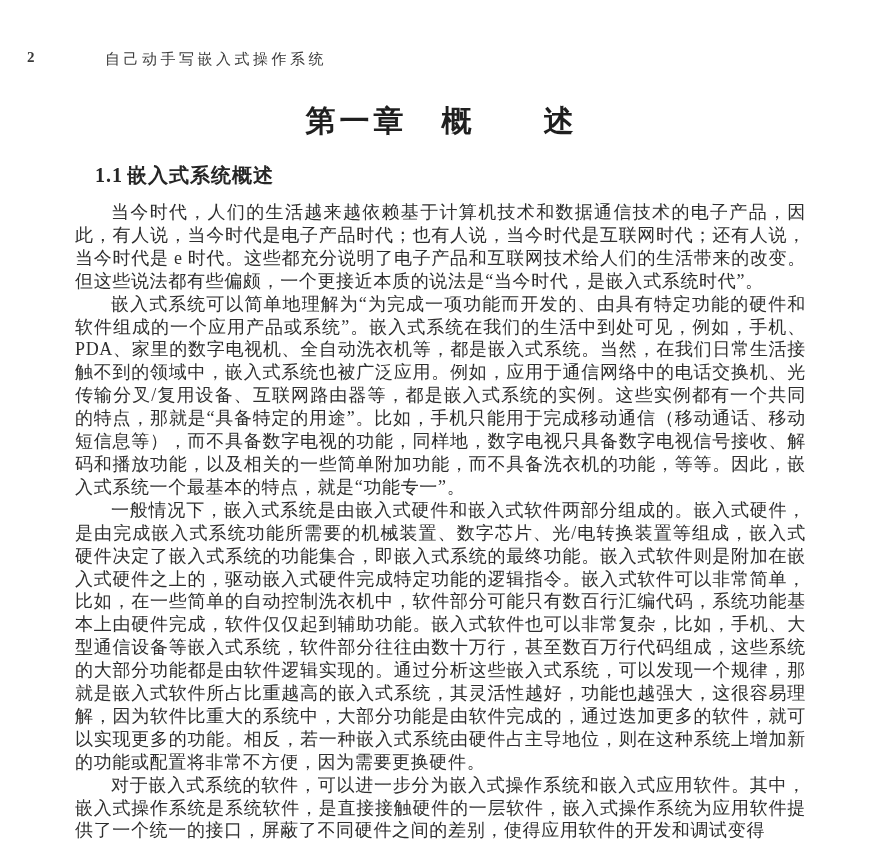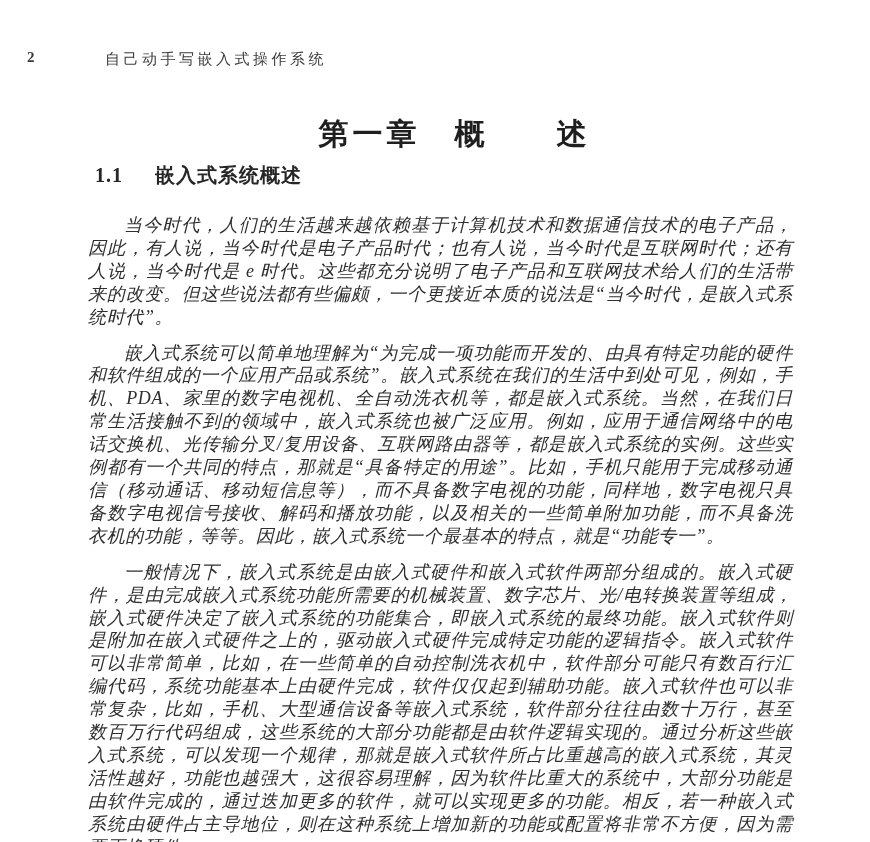--- a/index.html
+++ b/index.html
@@ -35,63 +35,62 @@
     letter-spacing: 3.5px;
     color: #3a3a3a;
     white-space: nowrap;
     text-align: center;
   }
   .chapter-title {
     position: absolute;
     left: 75px;
     width: 731px;
     top: 100px;
-    margin: 14px;
+    margin: 1px;
     text-align: center;
     font-size: 30px;
     font-weight: bold;
     letter-spacing: 4px;
     color: #1f1f1f;
     white-space: pre;
   }
   .section-heading {
     position: absolute;
     left: 95px;
     top: 162px;
     margin: 0;
     font-size: 20px;
     font-weight: bold;
     color: #262626;
     white-space: nowrap;
   }
   .section-number {
     display: inline-block;
-    margin-right: 32px;
+    margin-right: 4px;
     letter-spacing: 1px;
   }
   .section-title {
     letter-spacing: 1px;
     text-align: center;
   }
   .body-text {
     position: absolute;
     left: 75px;
     top: 201px;
     width: 731px;
     font-size: 18px;
     line-height: 22.9px;
     letter-spacing: 0.65px;
     text-align: justify;
     text-justify: inter-character;
     color: #2e2e2e;
   }
   .body-text p {
-    margin: 13px;
+    margin: 0;
     text-indent: 2em;
-    font-style: italic;
   }
 </style>
 </head>
 <body>
 
 <div class="page">
 
   <span class="page-number">2</span>
 
   <span class="running-title">自己动手写嵌入式操作系统</span>
@@ -99,15 +98,16 @@
   <h1 class="chapter-title">第一章　概　　述</h1>
 
   <h2 class="section-heading">
     <span class="section-number">1.1</span><span class="section-title">嵌入式系统概述</span>
   </h2>
 
   <div class="body-text">
     <p>当今时代，人们的生活越来越依赖基于计算机技术和数据通信技术的电子产品，因此，有人说，当今时代是电子产品时代；也有人说，当今时代是互联网时代；还有人说，当今时代是 e 时代。这些都充分说明了电子产品和互联网技术给人们的生活带来的改变。但这些说法都有些偏颇，一个更接近本质的说法是“当今时代，是嵌入式系统时代”。</p>
     <p>嵌入式系统可以简单地理解为“为完成一项功能而开发的、由具有特定功能的硬件和软件组成的一个应用产品或系统”。嵌入式系统在我们的生活中到处可见，例如，手机、PDA、家里的数字电视机、全自动洗衣机等，都是嵌入式系统。当然，在我们日常生活接触不到的领域中，嵌入式系统也被广泛应用。例如，应用于通信网络中的电话交换机、光传输分叉/复用设备、互联网路由器等，都是嵌入式系统的实例。这些实例都有一个共同的特点，那就是“具备特定的用途”。比如，手机只能用于完成移动通信（移动通话、移动短信息等），而不具备数字电视的功能，同样地，数字电视只具备数字电视信号接收、解码和播放功能，以及相关的一些简单附加功能，而不具备洗衣机的功能，等等。因此，嵌入式系统一个最基本的特点，就是“功能专一”。</p>
     <p>一般情况下，嵌入式系统是由嵌入式硬件和嵌入式软件两部分组成的。嵌入式硬件，是由完成嵌入式系统功能所需要的机械装置、数字芯片、光/电转换装置等组成，嵌入式硬件决定了嵌入式系统的功能集合，即嵌入式系统的最终功能。嵌入式软件则是附加在嵌入式硬件之上的，驱动嵌入式硬件完成特定功能的逻辑指令。嵌入式软件可以非常简单，比如，在一些简单的自动控制洗衣机中，软件部分可能只有数百行汇编代码，系统功能基本上由硬件完成，软件仅仅起到辅助功能。嵌入式软件也可以非常复杂，比如，手机、大型通信设备等嵌入式系统，软件部分往往由数十万行，甚至数百万行代码组成，这些系统的大部分功能都是由软件逻辑实现的。通过分析这些嵌入式系统，可以发现一个规律，那就是嵌入式软件所占比重越高的嵌入式系统，其灵活性越好，功能也越强大，这很容易理解，因为软件比重大的系统中，大部分功能是由软件完成的，通过迭加更多的软件，就可以实现更多的功能。相反，若一种嵌入式系统由硬件占主导地位，则在这种系统上增加新的功能或配置将非常不方便，因为需要更换硬件。</p>
+    <p>对于嵌入式系统的软件，可以进一步分为嵌入式操作系统和嵌入式应用软件。其中，嵌入式操作系统是系统软件，是直接接触硬件的一层软件，嵌入式操作系统为应用软件提供了一个统一的接口，屏蔽了不同硬件之间的差别，使得应用软件的开发和调试变得</p>
   </div>
 
 </div>
 
 </body></html>

